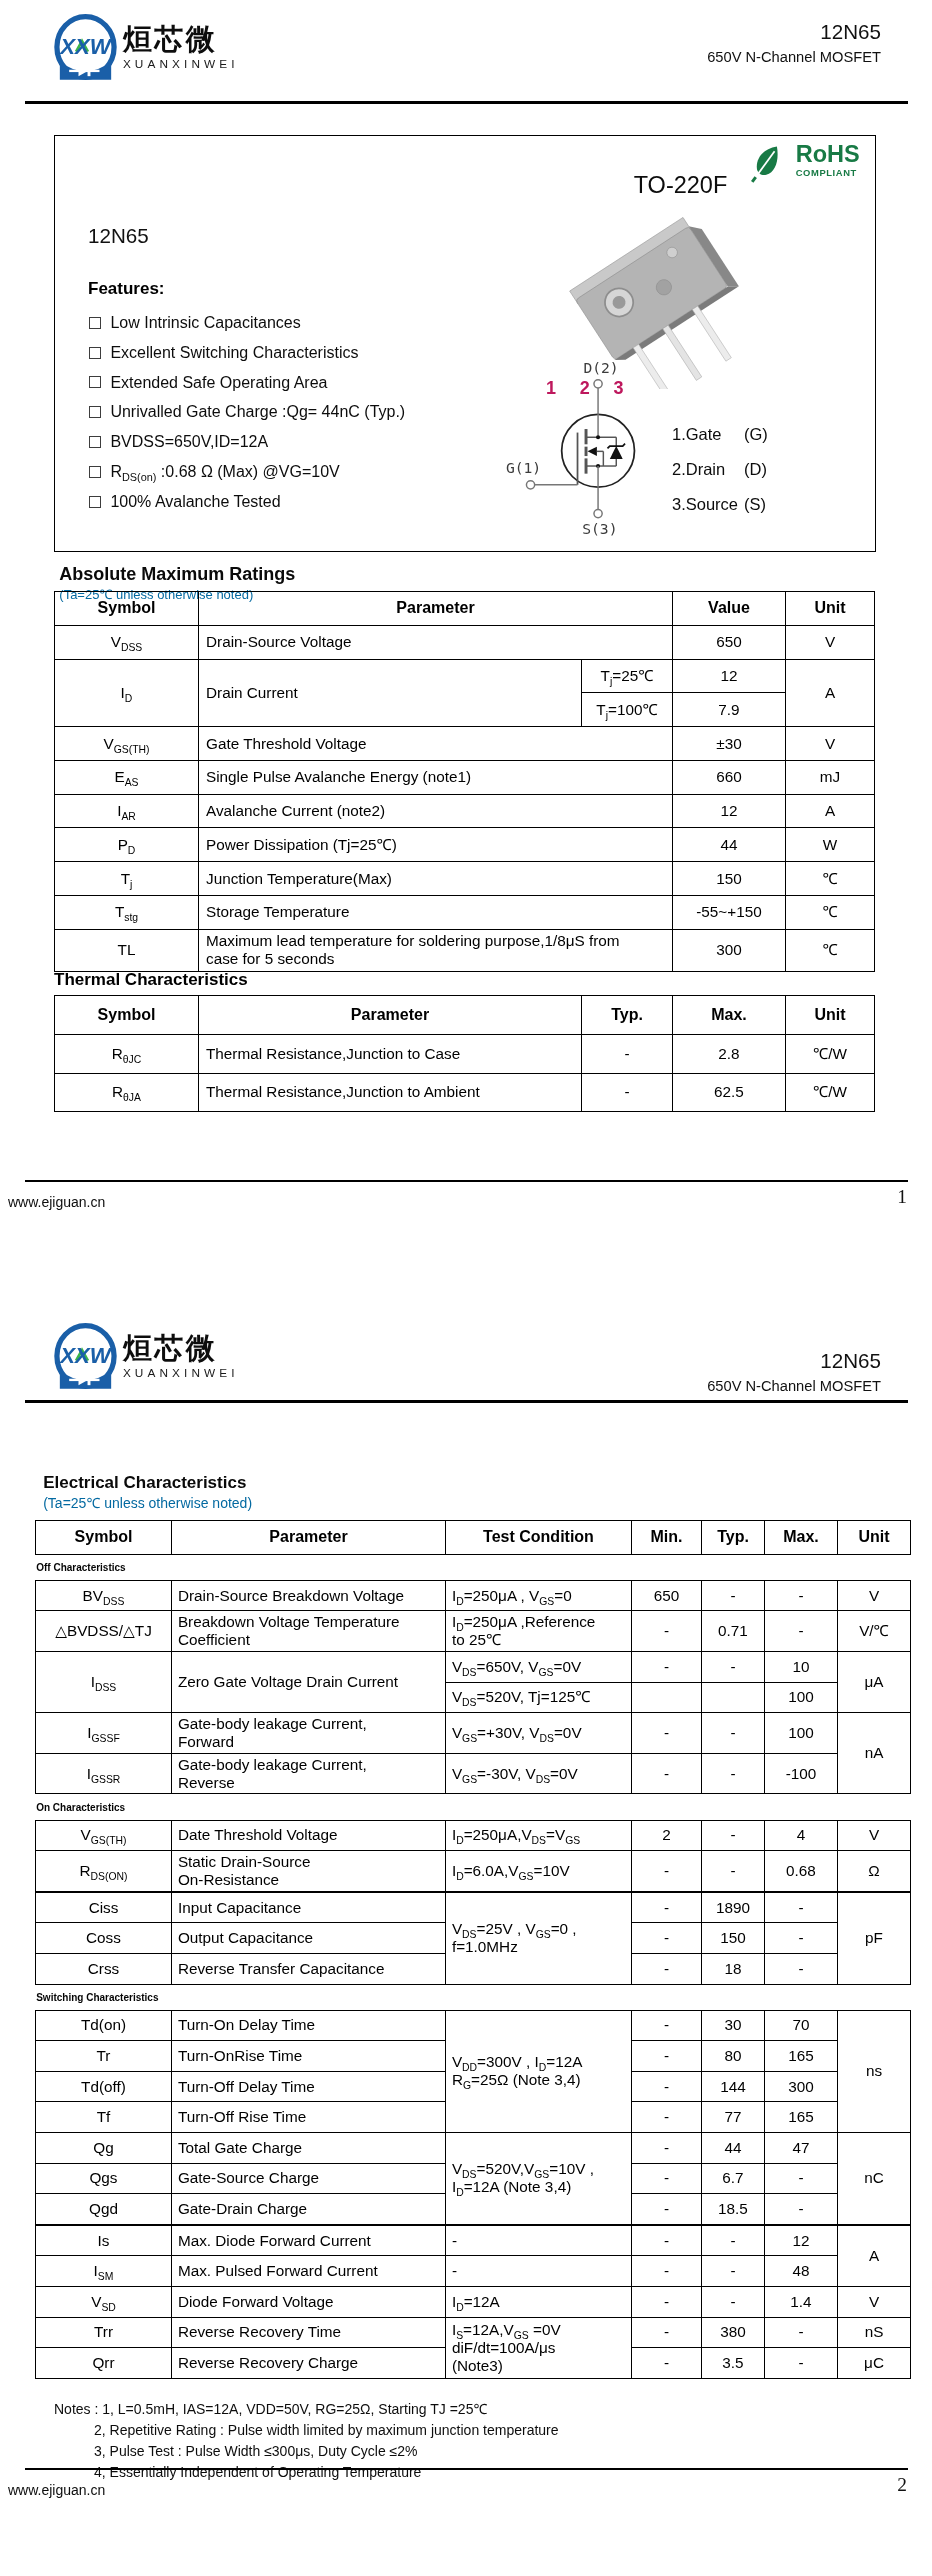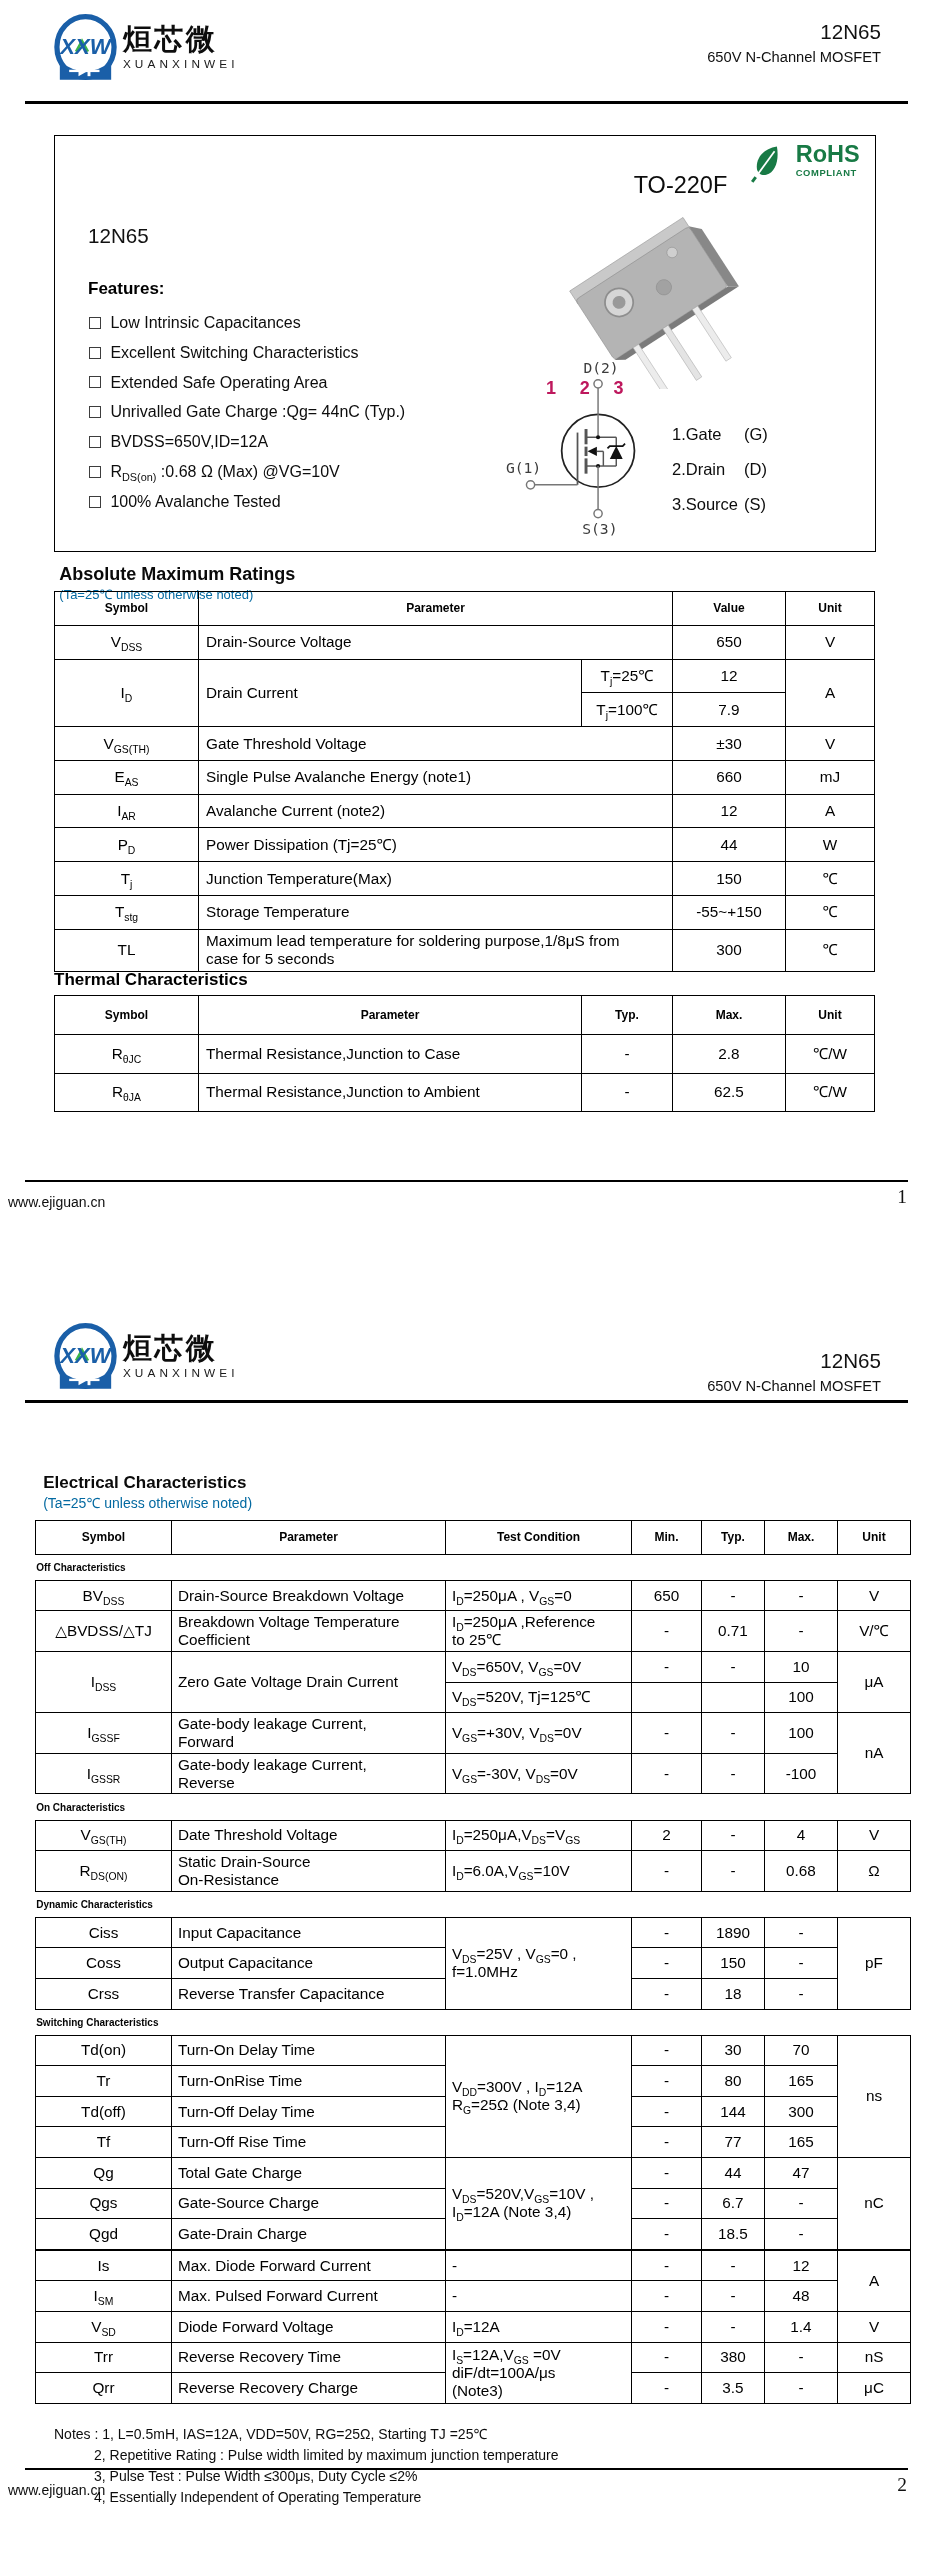--- a/index.html
+++ b/index.html
@@ -46,21 +46,21 @@
   .note{font-size:13px;margin-left:5.3px;color:#0369a1;}
   #amr-head{left:54px;top:564px;}
   .th-title{position:absolute;left:54px;top:970px;font-size:17px;font-weight:bold;}
   #ec-head .sec-h1{font-size:17px;} #ec-head .note{font-size:14px;margin-left:8.2px;}
 
   
   table.dtable{border-collapse:collapse;table-layout:fixed;border:1.8px solid #000;font-size:15.3px;color:#000;}
   table.dtable td{border-left:0.6px solid #000;border-right:0.6px solid #000;border-top:1.2px solid #000;border-bottom:1.2px solid #000;
     text-align:center;vertical-align:middle;padding:2.4px 7px;line-height:18px;white-space:pre-line;overflow:hidden;}
   table.dtable td.l{text-align:left;}
-  table.dtable td.th{font-weight:bold;font-size:12px;height:29px;}
+  table.dtable td.th{font-weight:bold;font-size:16px;height:29px;}
   sub{font-size:68%;line-height:0;}
   #amr{position:absolute;left:54px;top:591px;width:820px;}
   #amr td{height:28px;}
   #thermal{position:absolute;left:54px;top:995px;width:820px;}
   #thermal td{height:33px;}
 
   
   .ecbody{position:absolute;left:35px;top:145px;width:876px;}
   #ec-head{position:relative;display:flex;align-items:baseline;margin-bottom:8.2px;margin-top:40px;}
   table.ec{width:876px;}
@@ -479,21 +479,20 @@
 On-Resistance</td>
             <td class="l">I<sub>D</sub>=6.0A,V<sub>GS</sub>=10V</td>
             <td>-</td>
             <td>-</td>
             <td>0.68</td>
             <td>Ω</td>
           </tr>
         </tbody>
     </table>
 
-    <div class="sec-title">Dynamic Characteristics</div>
     <table class="dtable ec">
       <colgroup>
           <col style="width:136px">
           <col style="width:274px">
           <col style="width:186px">
           <col style="width:70px">
           <col style="width:63px">
           <col style="width:73px">
           <col style="width:73px">
         </colgroup>

